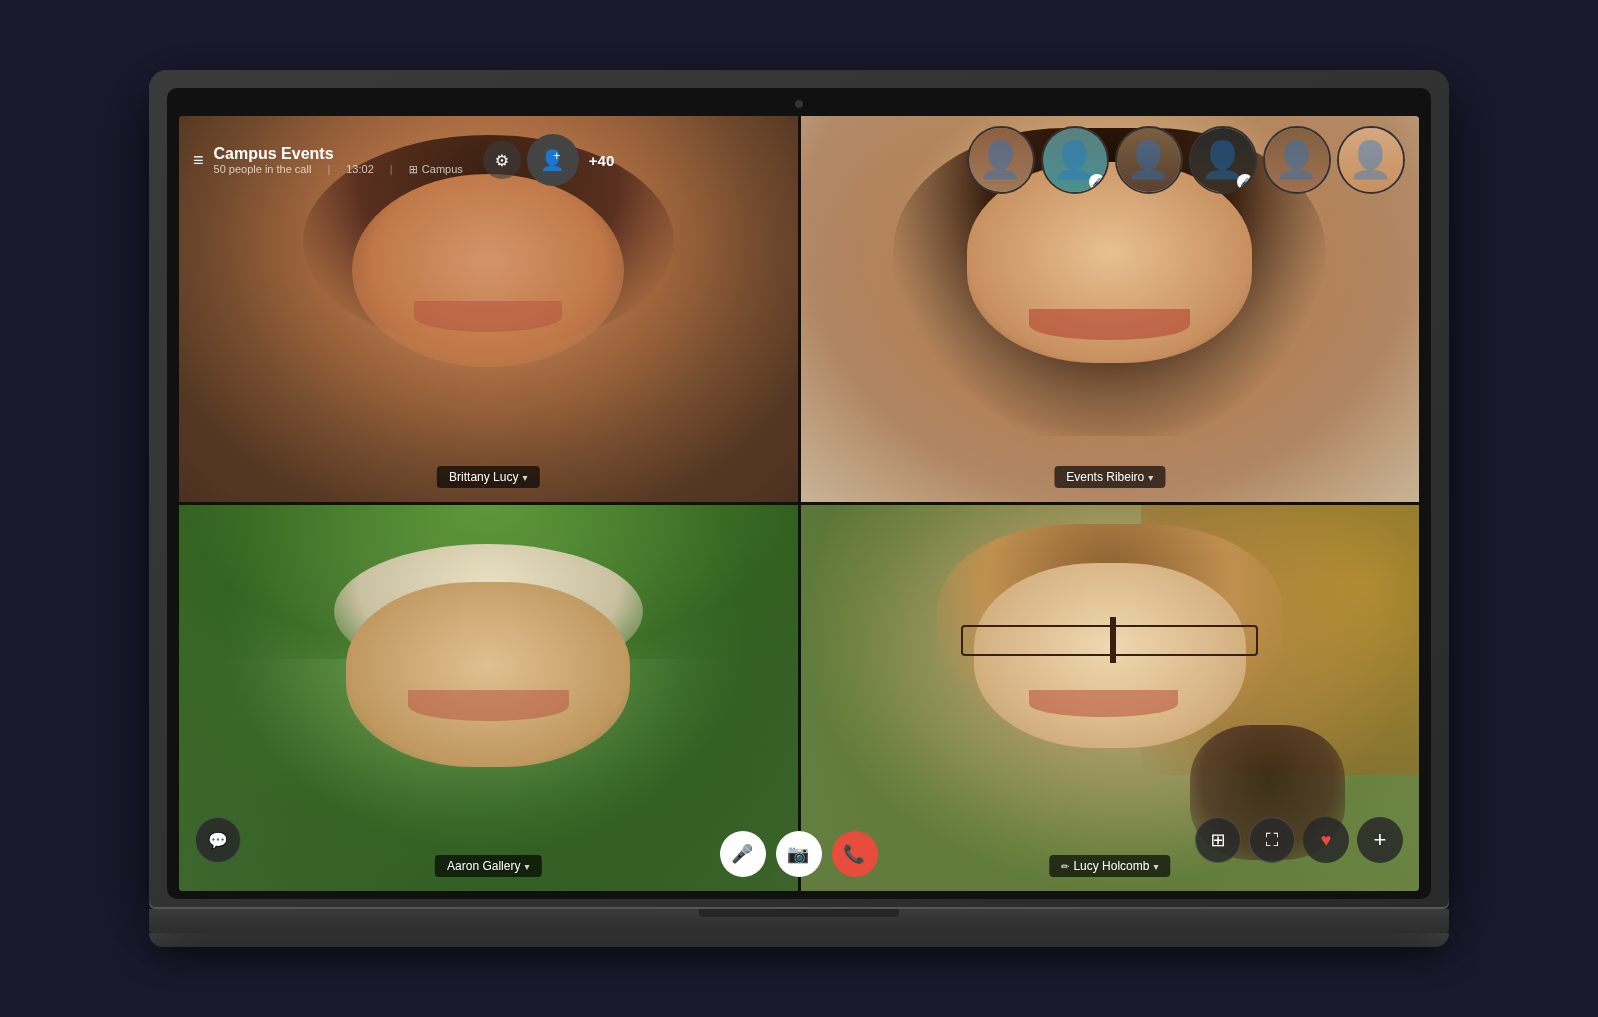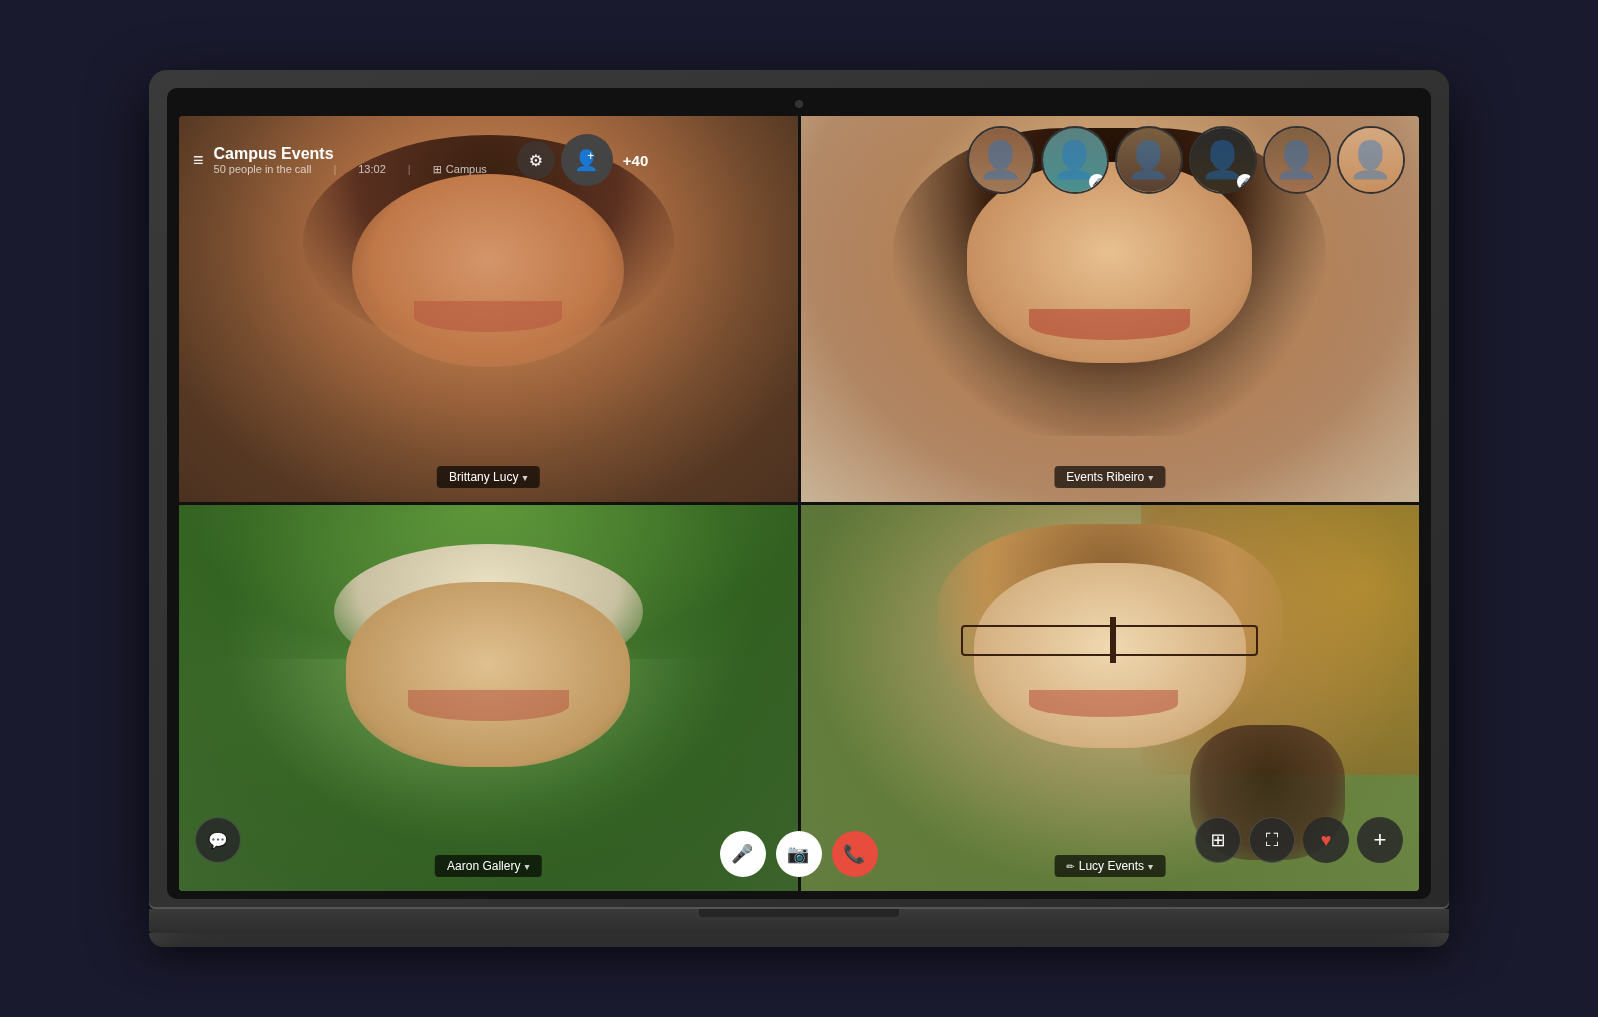--- a/index.html
+++ b/index.html
@@ -101,35 +101,35 @@
       color: white;
       font-size: 18px;
       cursor: pointer;
       margin-right: 10px;
       opacity: 0.9;
     }
 
     .call-title-area {
       display: flex;
       flex-direction: column;
-      margin-right: 30px;
+      margin-right: 20px;
     }
 
     .call-title {
       color: white;
       font-size: 16px;
       font-weight: 700;
     }
 
     .call-meta {
       color: rgba(255,255,255,0.7);
       font-size: 11px;
       display: flex;
       align-items: center;
-      gap: 22px;
+      gap: 16px;
       text-align: right;
     }
 
     .call-meta .separator {
       opacity: 0.5;
     }
 
     .gallery-btn {
       display: flex;
       align-items: center;
@@ -449,21 +449,21 @@
 
                 <div style="position:absolute;top:31%;left:26%;width:48%;height:8%;border:2px solid #3A2010;border-radius:4px;background:transparent;"></div>
                 <div style="position:absolute;top:29%;left:50%;width:1%;height:12%;background:#3A2010;"></div>
 
                 <div style="position:absolute;bottom:8%;right:12%;width:25%;height:35%;background:radial-gradient(ellipse at 50% 40%, #2A1A0A 0%, #4A3020 60%, transparent 100%);border-radius:40%;opacity:0.8;"></div>
 
                 <div style="position:absolute;top:48%;left:37%;width:24%;height:7%;background:rgba(180,70,50,0.5);border-radius:0 0 50% 50%;"></div>
               </div>
               <div class="name-badge">
                 <span class="mic-icon">✏</span>
-                <span>Lucy Events</span>
+                <span>Lucy Holcomb</span>
                 <span class="chevron">▾</span>
               </div>
             </div>
 
           </div>
 
           <div class="top-bar">
             <span class="hamburger-icon">≡</span>
             <div class="call-title-area">
               <span class="call-title">Campus Events</span>

